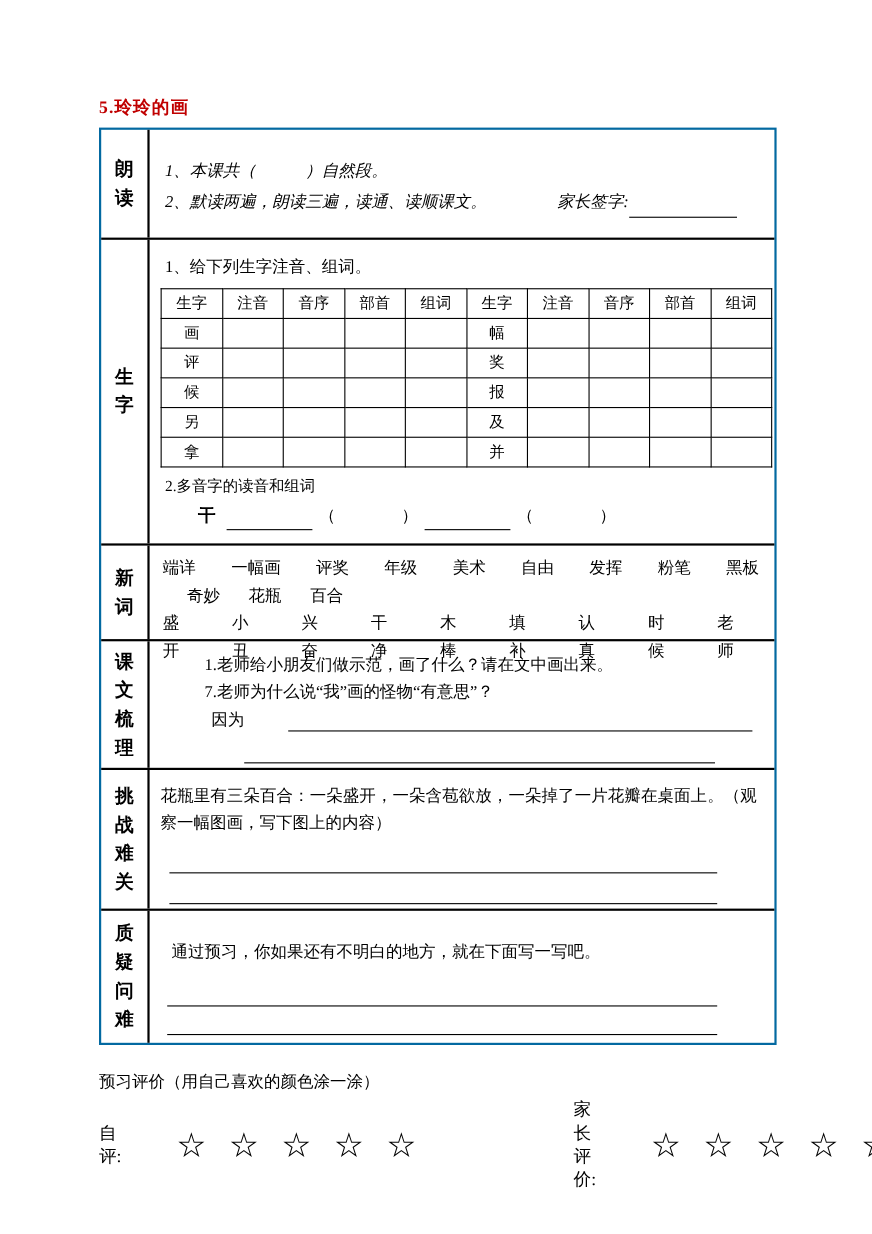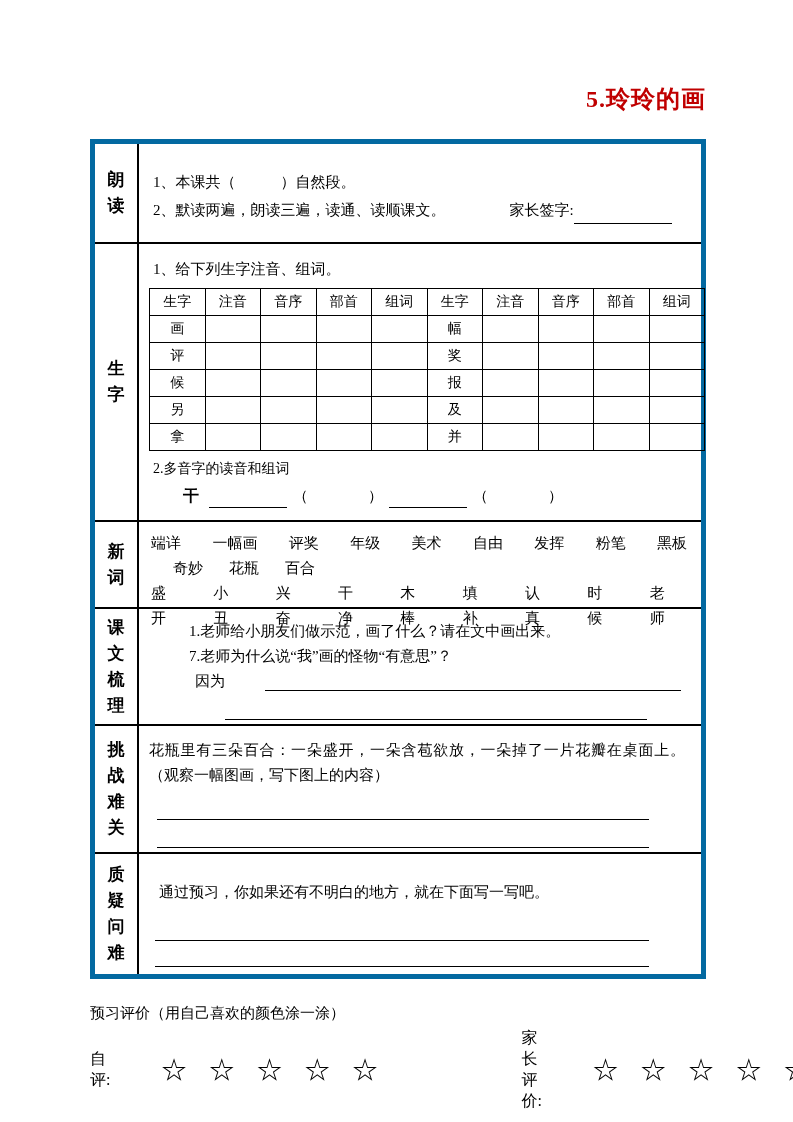--- a/index.html
+++ b/index.html
@@ -7,30 +7,30 @@
   body {
     width:793px; height:1122px;
     font-family:"Liberation Serif","DejaVu Serif",serif;
     color:#000;
     position:relative;
     overflow:hidden;
   }
   .page { padding:86px 87px 0 90px; }
 
   .title {
-    text-align:right;
+    text-align:left;
     color:#c00000;
-    font-size:24px;
+    font-size:16px;
     font-weight:bold;
     line-height:26px;
-    margin-bottom:27px;
+    margin-bottom:4px;
     letter-spacing:1px;
   }
 
-  .main-table { border:5px solid #0369a1; width:616px; }
+  .main-table { border:2px solid #0369a1; width:616px; }
   .row { display:flex; border-bottom:2px solid #000; }
   .row:last-child { border-bottom:none; }
   .label-cell {
     width:44px; min-width:44px;
     border-right:2px solid #000;
     display:flex; align-items:center; justify-content:center;
   }
   .label-text {
     width:18px;
     font-weight:bold;
@@ -42,21 +42,21 @@
   .content-cell { flex:1; font-size:15px; min-width:0; }
 
   .row-langdu   { height:100px; }
   .row-shengzi  { height:278px; }
   .row-xinci    { height:87px;  }
   .row-kewen    { height:117px; }
   .row-tiaozhan { height:128px; }
   .row-zhiyi    { height:120px; }
 
   
-  .langdu-content { padding:24px 14px 0 14px; }
+  .langdu-content { padding:24px 14px 0 14px;font-style:italic; }
   .langdu-line1 { line-height:28px; }
   .langdu-line2 { line-height:28px; white-space:nowrap; }
   .sign-label { margin-left:64px; }
   .sign-blank {
     display:inline-block; width:98px; height:1em;
     border-bottom:1px solid #000; vertical-align:bottom;
   }
 
   
   .shengzi-content { padding:14px 8px 0 10px; }

